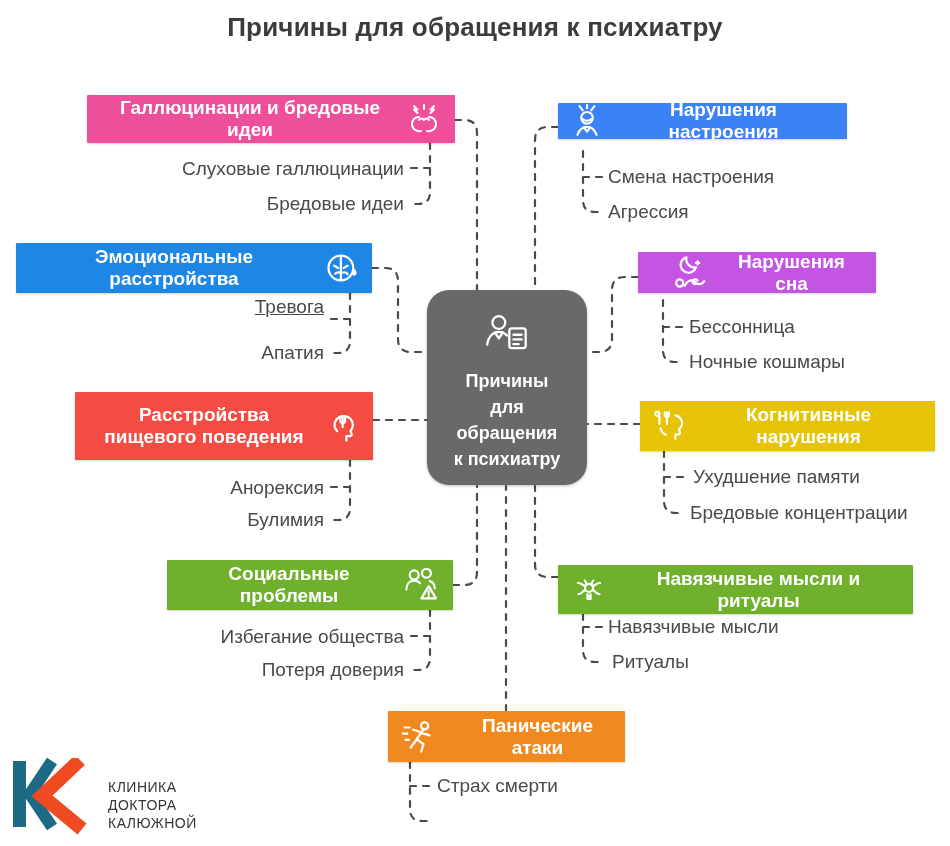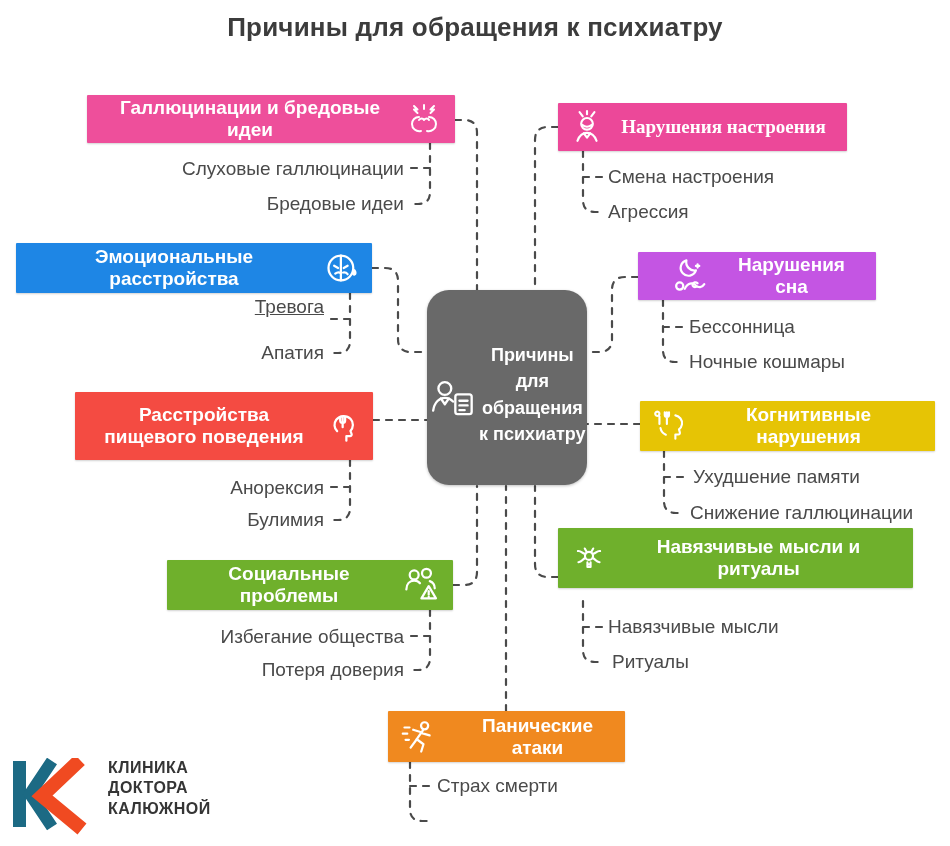--- a/index.html
+++ b/index.html
@@ -14,27 +14,27 @@
   .branch.icon-right{padding:0 12px 0 16px;}
   .branch.icon-right .blabel{text-align:center;}
   .branch.icon-left{padding:0 14px 0 12px;}
   .branch.icon-left .blabel{text-align:center;}
   .bicon{display:flex;align-items:center;justify-content:center;}
   .bicon svg{display:block;}
   .branch.icon-left .bicon{margin-right:10px;}
   .branch.icon-right .bicon{margin-left:8px;}
   .subitem{position:absolute;z-index:2;font-size:19px;color:#4a4a4a;line-height:24px;height:24px;white-space:nowrap;}
   .subitem.left{text-align:right;}
-  .center-node{position:absolute;z-index:2;border-radius:22px;display:flex;flex-direction:row;
+  .center-node{position:absolute;z-index:2;border-radius:22px;display:flex;flex-direction:column;
                align-items:center;justify-content:flex-start;color:#fff;text-align:center;
                box-shadow:0 1px 3px rgba(0,0,0,.25);}
   .center-node .cicon{margin-top:22px;}
   .center-node .clabel{margin-top:14px;font-size:18px;font-weight:700;line-height:1.45;white-space:pre-line;}
   .logo{position:absolute;left:10px;top:758px;z-index:2;display:flex;align-items:flex-start;}
-  .logo-text{margin-left:14px;margin-top:0;font-size:16px;font-weight:700;color:#353535;
+  .logo-text{margin-left:14px;margin-top:21px;font-size:14px;font-weight:400;color:#353535;
              line-height:1.28;letter-spacing:.5px;white-space:pre-line;}
 </style>
 </head>
 <body>
 
 <div class="canvas">
 
   <div class="page-title">Причины для обращения к психиатру</div>
 
   <svg class="connectors" width="950" height="846" viewBox="0 0 950 846">
@@ -132,36 +132,36 @@
         <path d="M24 12.5c2.6 1 4.4 3.4 4.4 6.5"></path>
         <path d="M23 17l6.5 11h-13z"></path>
         <path d="M23 21.5v3.2"></path>
         <path d="M23 26.6v.4"></path>
       </svg>
     </span>
   </div>
   <div class="subitem left" style="right:546px;top:625px;">Избегание общества</div>
   <div class="subitem left" style="right:546px;top:658px;">Потеря доверия</div>
 
-  <div class="branch icon-left" style="left: 558px; top: 103px; width: 263px; height: 48px; background-color: #ec4899; font-family: Liberation Serif, serif;">
+  <div class="branch icon-left" style="left: 558px; top: 103px; width: 263px; height: 36px; background-color: #3b82f6;">
     <span class="bicon">
       <svg width="34" height="36" viewBox="0 0 32 32" fill="none" stroke="#ffffff" stroke-width="2" stroke-linecap="round" stroke-linejoin="round">
         <path d="M9 2l3 4M23 2l-3 4M16 1v3"></path>
         <circle cx="16" cy="13" r="5.5"></circle>
         <path d="M11.5 14q4.5 3.5 9 0"></path>
         <path d="M7 29c2-5.5 5.5-7.5 9-7.5s7 2 9 7.5"></path>
         <path d="M13 22l3 4 3-4"></path>
       </svg>
     </span>
     <span class="blabel">Нарушения настроения</span>
   </div>
   <div class="subitem" style="left:608px;top:165px;">Смена настроения</div>
   <div class="subitem" style="left:608px;top:200px;">Агрессия</div>
 
-  <div class="branch icon-left" style="left: 638px; top: 252px; width: 189px; height: 48px; background-color: rgb(196, 85, 227); padding-left: 35px;">
+  <div class="branch icon-left" style="left: 638px; top: 252px; width: 189px; height: 41px; background-color: rgb(196, 85, 227); padding-left: 35px;">
     <span class="bicon">
       <svg width="38" height="36" viewBox="0 0 34 32" fill="none" stroke="#ffffff" stroke-width="2" stroke-linecap="round" stroke-linejoin="round">
         <path d="M12 2a7 7 0 1 0 8.5 9A7.5 7.5 0 0 1 12 2z"></path>
         <path d="M22 5.5v3M20.5 7h3"></path>
         <circle cx="6" cy="25" r="3.2"></circle>
         <path d="M10.5 27.5c2.5-5.5 7-6 10-3 2.2 2.2 5.5 2 7.5-1.2"></path>
         <path d="M22 22.5c-1.5-1.5-4-1-4.5 1-.4 1.7 1.5 3 3.3 2.2"></path>
       </svg>
     </span>
     <span class="blabel">Нарушения сна</span>
@@ -174,23 +174,23 @@
       <svg width="34" height="36" viewBox="0 0 32 32" fill="none" stroke="#ffffff" stroke-width="2" stroke-linecap="round" stroke-linejoin="round">
         <path d="M7 4.5a2 2 0 1 0 0 .1M7 7v7"></path>
         <path d="M12 3v2.5a2 2 0 0 0 4 0V3M14 3v11"></path>
         <path d="M22 6c4 .8 6.8 4.2 6.2 8.4-.3 2-1.4 3.6-2.8 4.8l.8 2.8c.3 1-.3 2-1.5 2H22v4"></path>
         <path d="M8 18c.5 2.8 2.4 5 5 6.2"></path>
       </svg>
     </span>
     <span class="blabel">Когнитивные нарушения</span>
   </div>
   <div class="subitem" style="left:693px;top:465px;">Ухудшение памяти</div>
-  <div class="subitem" style="left:690px;top:501px;">Снижение галлюцинации</div>
-
-  <div class="branch icon-left" style="left: 558px; top: 528px; width: 329px; height: 60px; background-color: rgb(111, 176, 44);">
+  <div class="subitem" style="left:690px;top:501px;">Бредовые концентрации</div>
+
+  <div class="branch icon-left" style="left: 558px; top: 565px; width: 329px; height: 49px; background-color: rgb(111, 176, 44);">
     <span class="bicon">
       <svg width="38" height="36" viewBox="0 0 36 32" fill="none" stroke="#ffffff" stroke-width="2" stroke-linecap="round" stroke-linejoin="round">
         <circle cx="18" cy="14" r="3.8"></circle>
         <path d="M14.5 12c-3 .2-3.5-3-7-2.6M21.5 12c3 .2 3.5-3 7-2.6"></path>
         <path d="M14.5 16c-2.8 1.2-3 3.6-6.5 4M21.5 16c2.8 1.2 3 3.6 6.5 4"></path>
         <path d="M16 10.5l-2-3.5M20 10.5l2-3.5"></path>
         <path d="M16.5 20v4.5h3V20M16.5 22h3"></path>
       </svg>
     </span>
     <span class="blabel">Навязчивые мысли и ритуалы</span>

